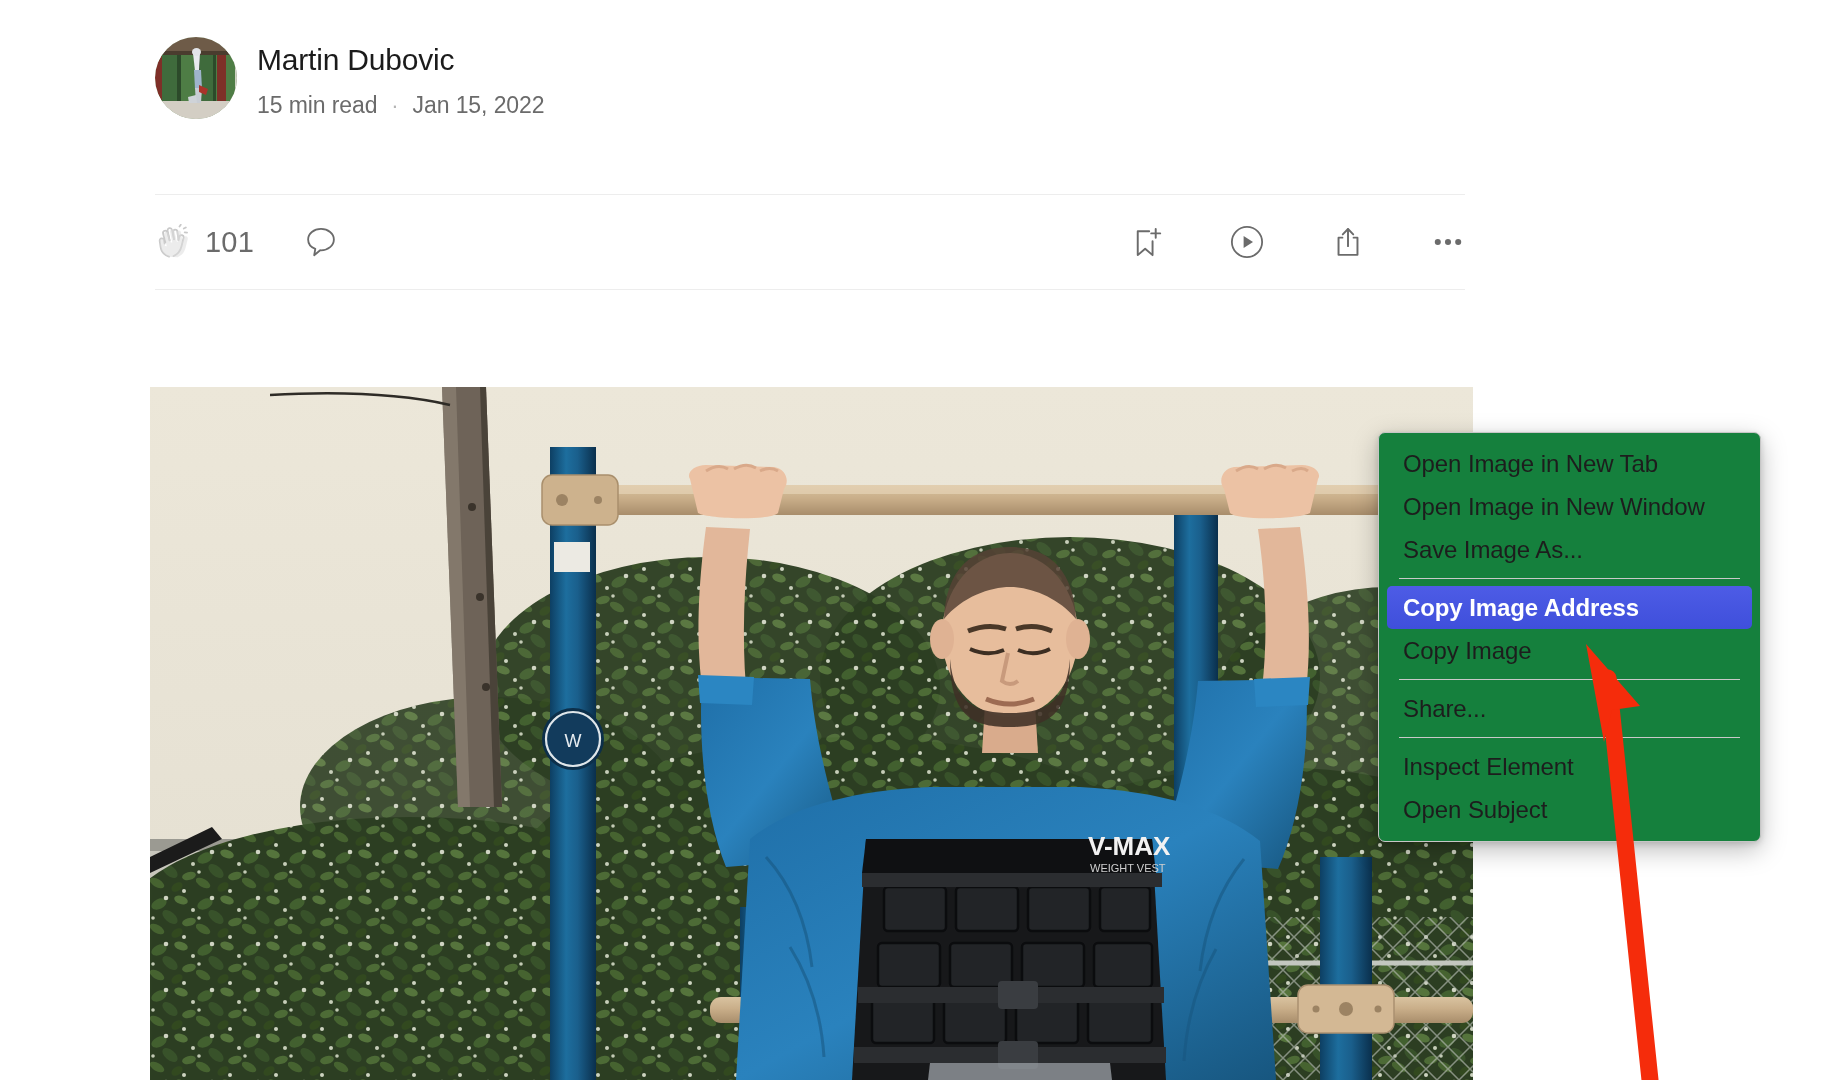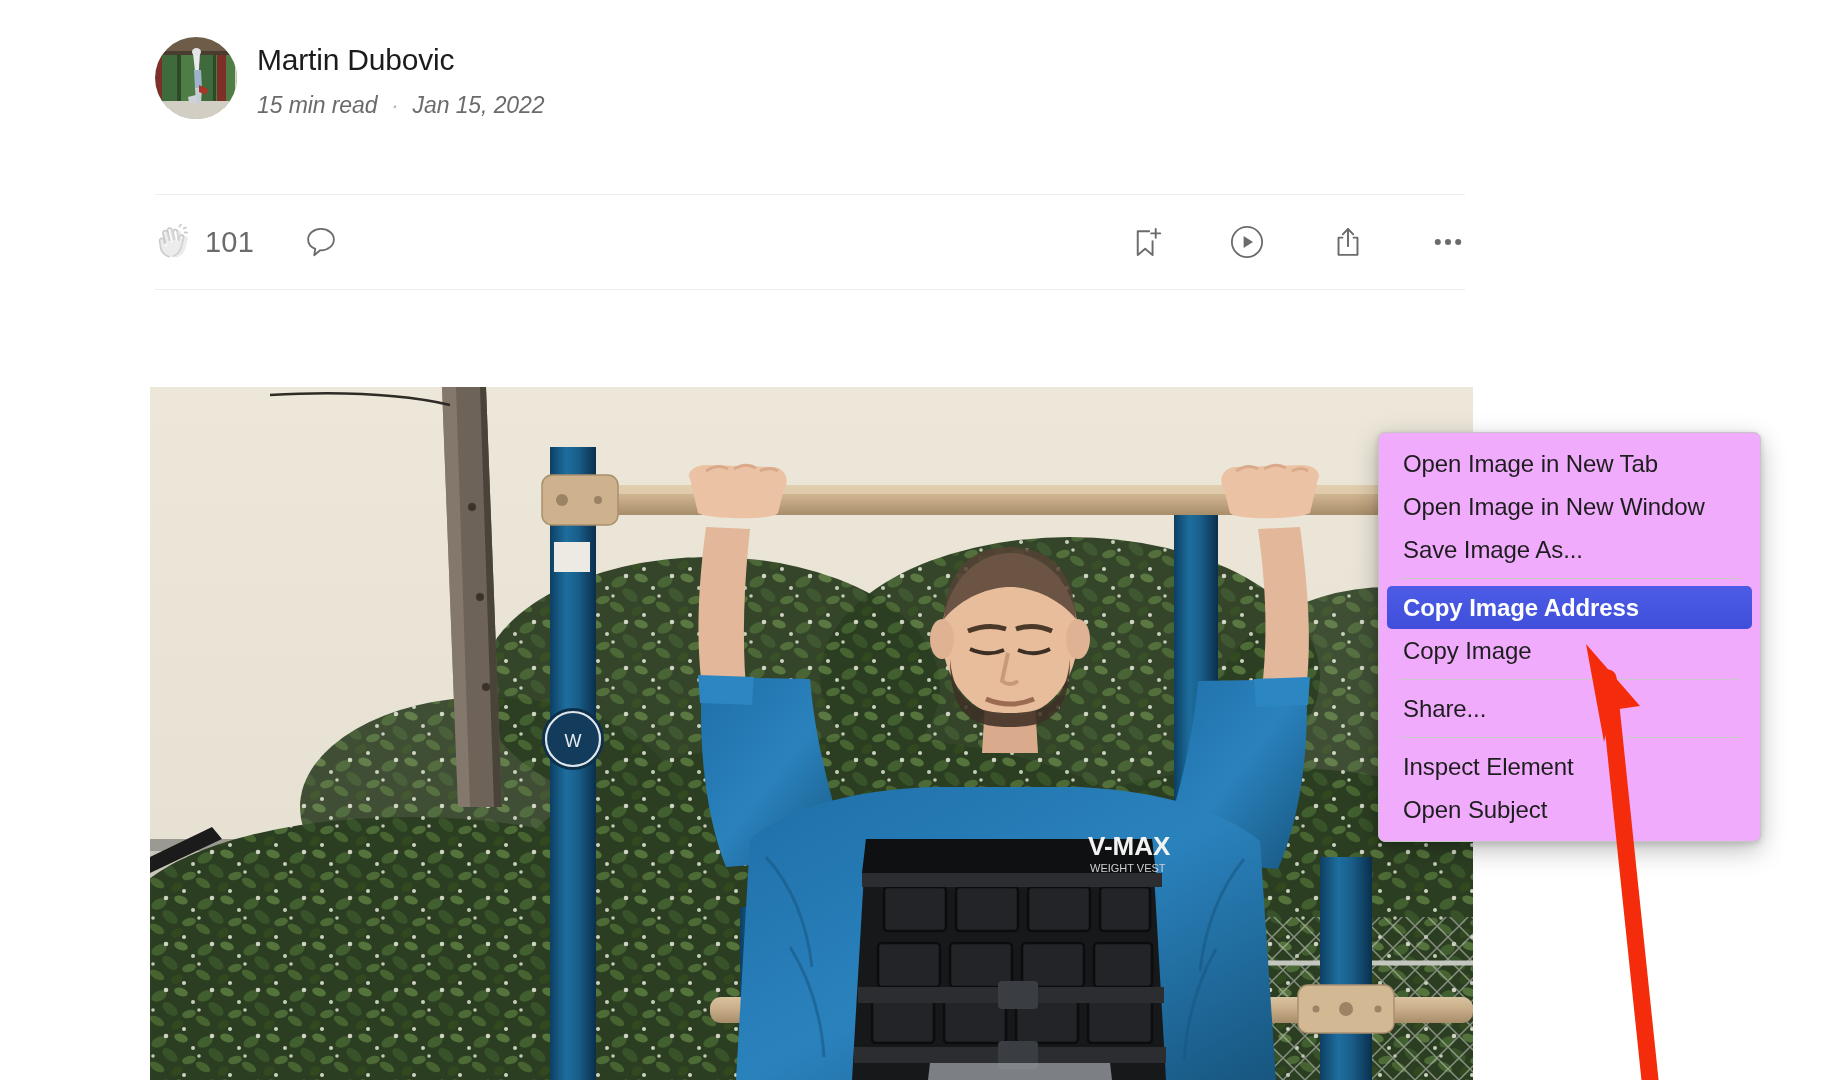--- a/index.html
+++ b/index.html
@@ -22,21 +22,21 @@
     position: relative;
   }
   .avatar svg { display: block; width: 100%; height: 100%; }
   .author-meta { padding-top: 6px; }
   .author-name {
     font-size: 30px; color: #1b1b1b; letter-spacing: -0.2px;
     line-height: 1.2; font-weight: 400;
   }
   .author-sub {
     margin-top: 14px; font-size: 23px; color: #6b6b6b;
-    letter-spacing: -0.1px; display: flex; align-items: center; gap: 14px; font-style: italic;
+    letter-spacing: -0.1px; display: flex; align-items: center; gap: 14px;
   }
   .dot-sep { color: #b4b4b4; font-size: 22px; }
 
   
   .rule {
     position: absolute; left: 155px; width: 1310px; height: 1px;
     background: #ededed;
   }
   .rule.top { top: 194px; }
   .rule.bottom { top: 289px; }
@@ -57,21 +57,21 @@
     position: absolute; left: 150px; top: 387px;
     width: 1323px; height: 693px;
     overflow: hidden; background: #e9e5d8;
   }
   .photo svg { display: block; width: 100%; height: 100%; }
 
   
   .ctx-menu {
     position: absolute; left: 1378px; top: 432px;
     width: 383px;
-    background: #f0abfc;
+    background: #15803d;
     border-radius: 7px;
     border: 1px solid #c6c6c6;
     box-shadow: 0 8px 26px rgba(0,0,0,0.26), 0 2px 6px rgba(0,0,0,0.14);
     padding: 9px 0 10px 0;
     font-size: 0;
   }
   .ctx-item {
     height: 43px; display: flex; align-items: center;
     padding: 0 12px 0 24px;
     font-size: 24px; color: #1d1d1d; letter-spacing: -0.1px;

